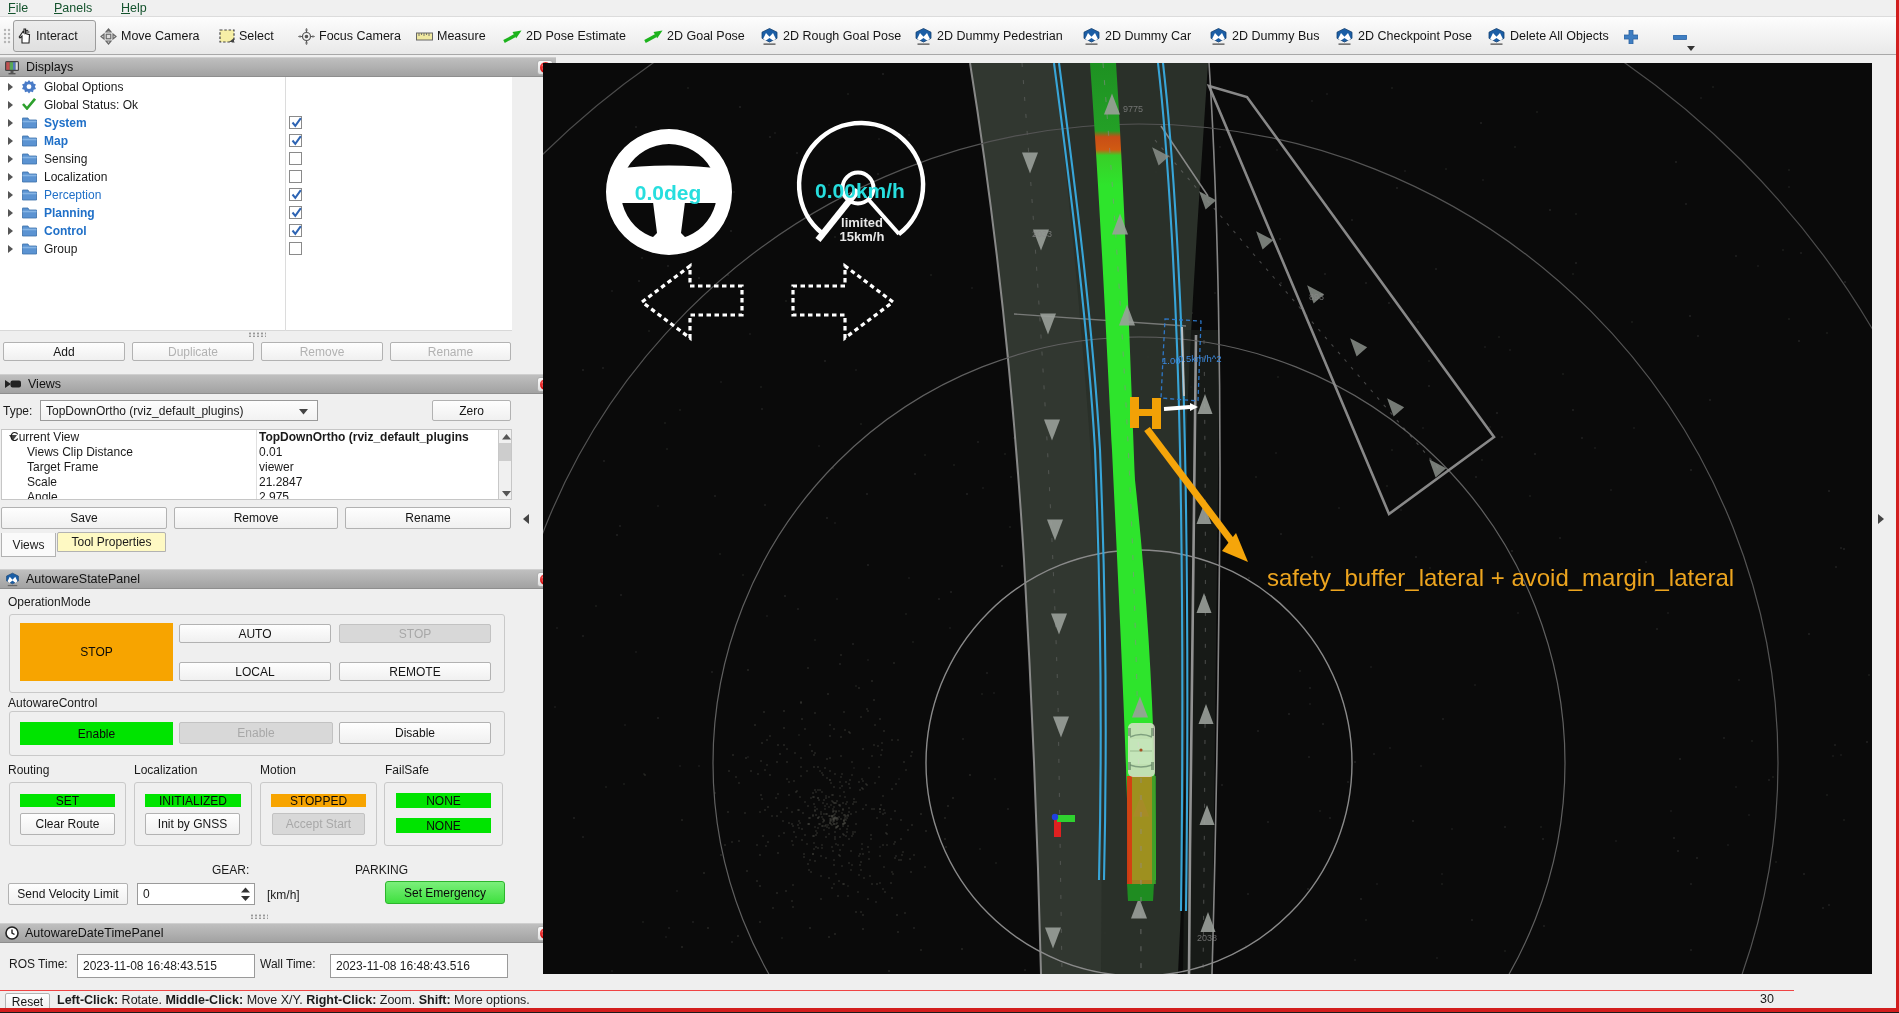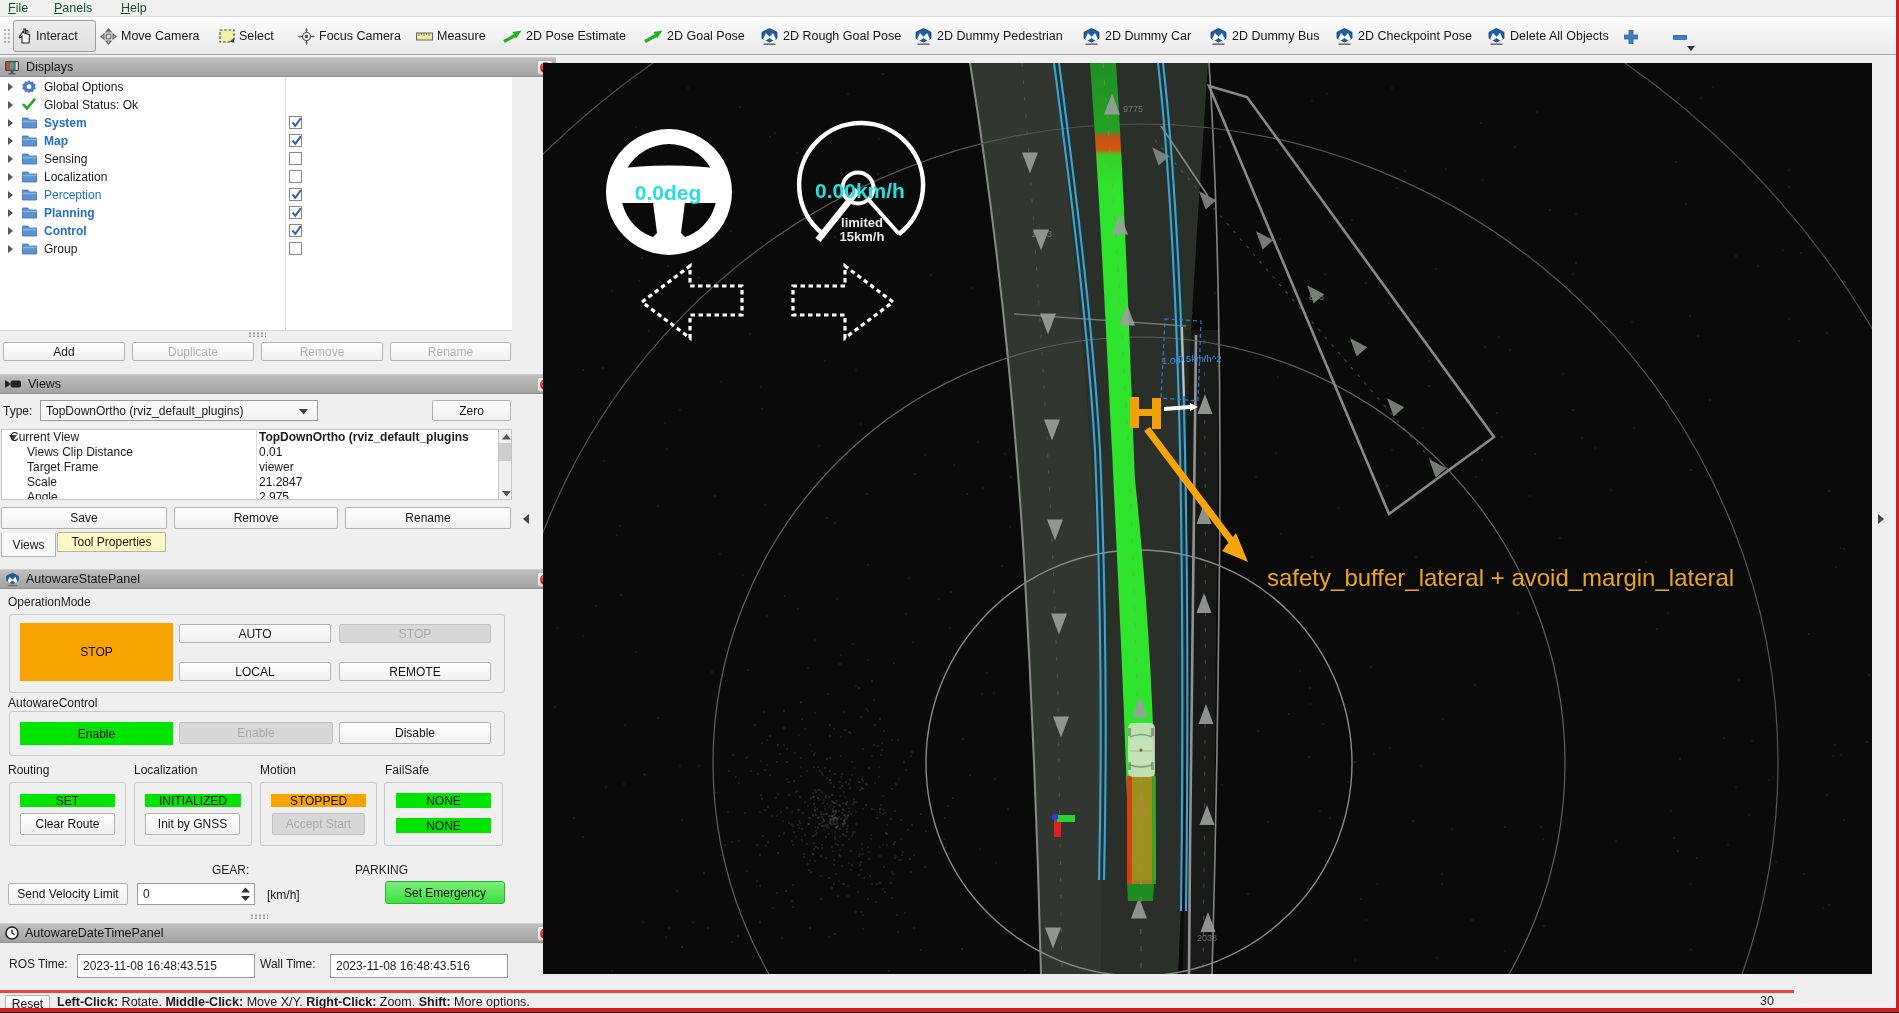--- a/index.html
+++ b/index.html
@@ -19,21 +19,21 @@
 .closebtn i{width:11px;height:11px;border-radius:50%;background:radial-gradient(circle at 35% 30%,#f55,#c00 70%);color:#fff;font-style:normal;font-size:8px;font-weight:bold;line-height:11px;text-align:center;display:block}
 .label{position:absolute;font-size:12px;color:#1a1a1a;white-space:nowrap}
 .gbox{position:absolute;border:1px solid #c9c9c9;border-radius:3px}
 .treerow{position:absolute;left:0;width:512px;height:18px;display:flex;align-items:center}
 .tarrow{position:absolute;left:8px;width:0;height:0;border-left:5px solid #555;border-top:4px solid transparent;border-bottom:4px solid transparent}
 .tname{position:absolute;left:44px;font-size:12px}
 .bluename{color:#2070c8;font-weight:bold}
 .cb{position:absolute;left:289px;top:2px;width:13px;height:13px;background:#fff;border:1px solid #8a8a8a}
 .field{position:absolute;background:#fff;border:1px solid #9a9a9a;font-size:12px;display:flex;align-items:center;padding-left:5px;white-space:nowrap;overflow:hidden}
 .dots{position:absolute;width:18px;height:5px;background-image:radial-gradient(circle,#999 1px,transparent 1.2px);background-size:4px 3px}
-#statusbar{left:0;top:990px;width:1794px;height:19px;background:#efefef;border-top:3px solid #ef4444;font-size:12.5px}
+#statusbar{left:0;top:990px;width:1794px;height:19px;background:#efefef;border-top:1px solid #ef4444;font-size:12.5px}
 #redR{left:1896px;top:0;width:3px;height:1013px;background:#d21e1e}
 #redB{left:0;top:1008px;width:1899px;height:4px;background:#d21e1e}
 #blackB{left:0;top:1012px;width:1899px;height:1px;background:#1a1a1a}
 </style></head><body>
 
 <div class="abs" id="menubar">
  <span style="left:8px"><u>F</u>ile</span>
  <span style="left:54px"><u>P</u>anels</span>
  <span style="left:121px"><u>H</u>elp</span>
 </div>

